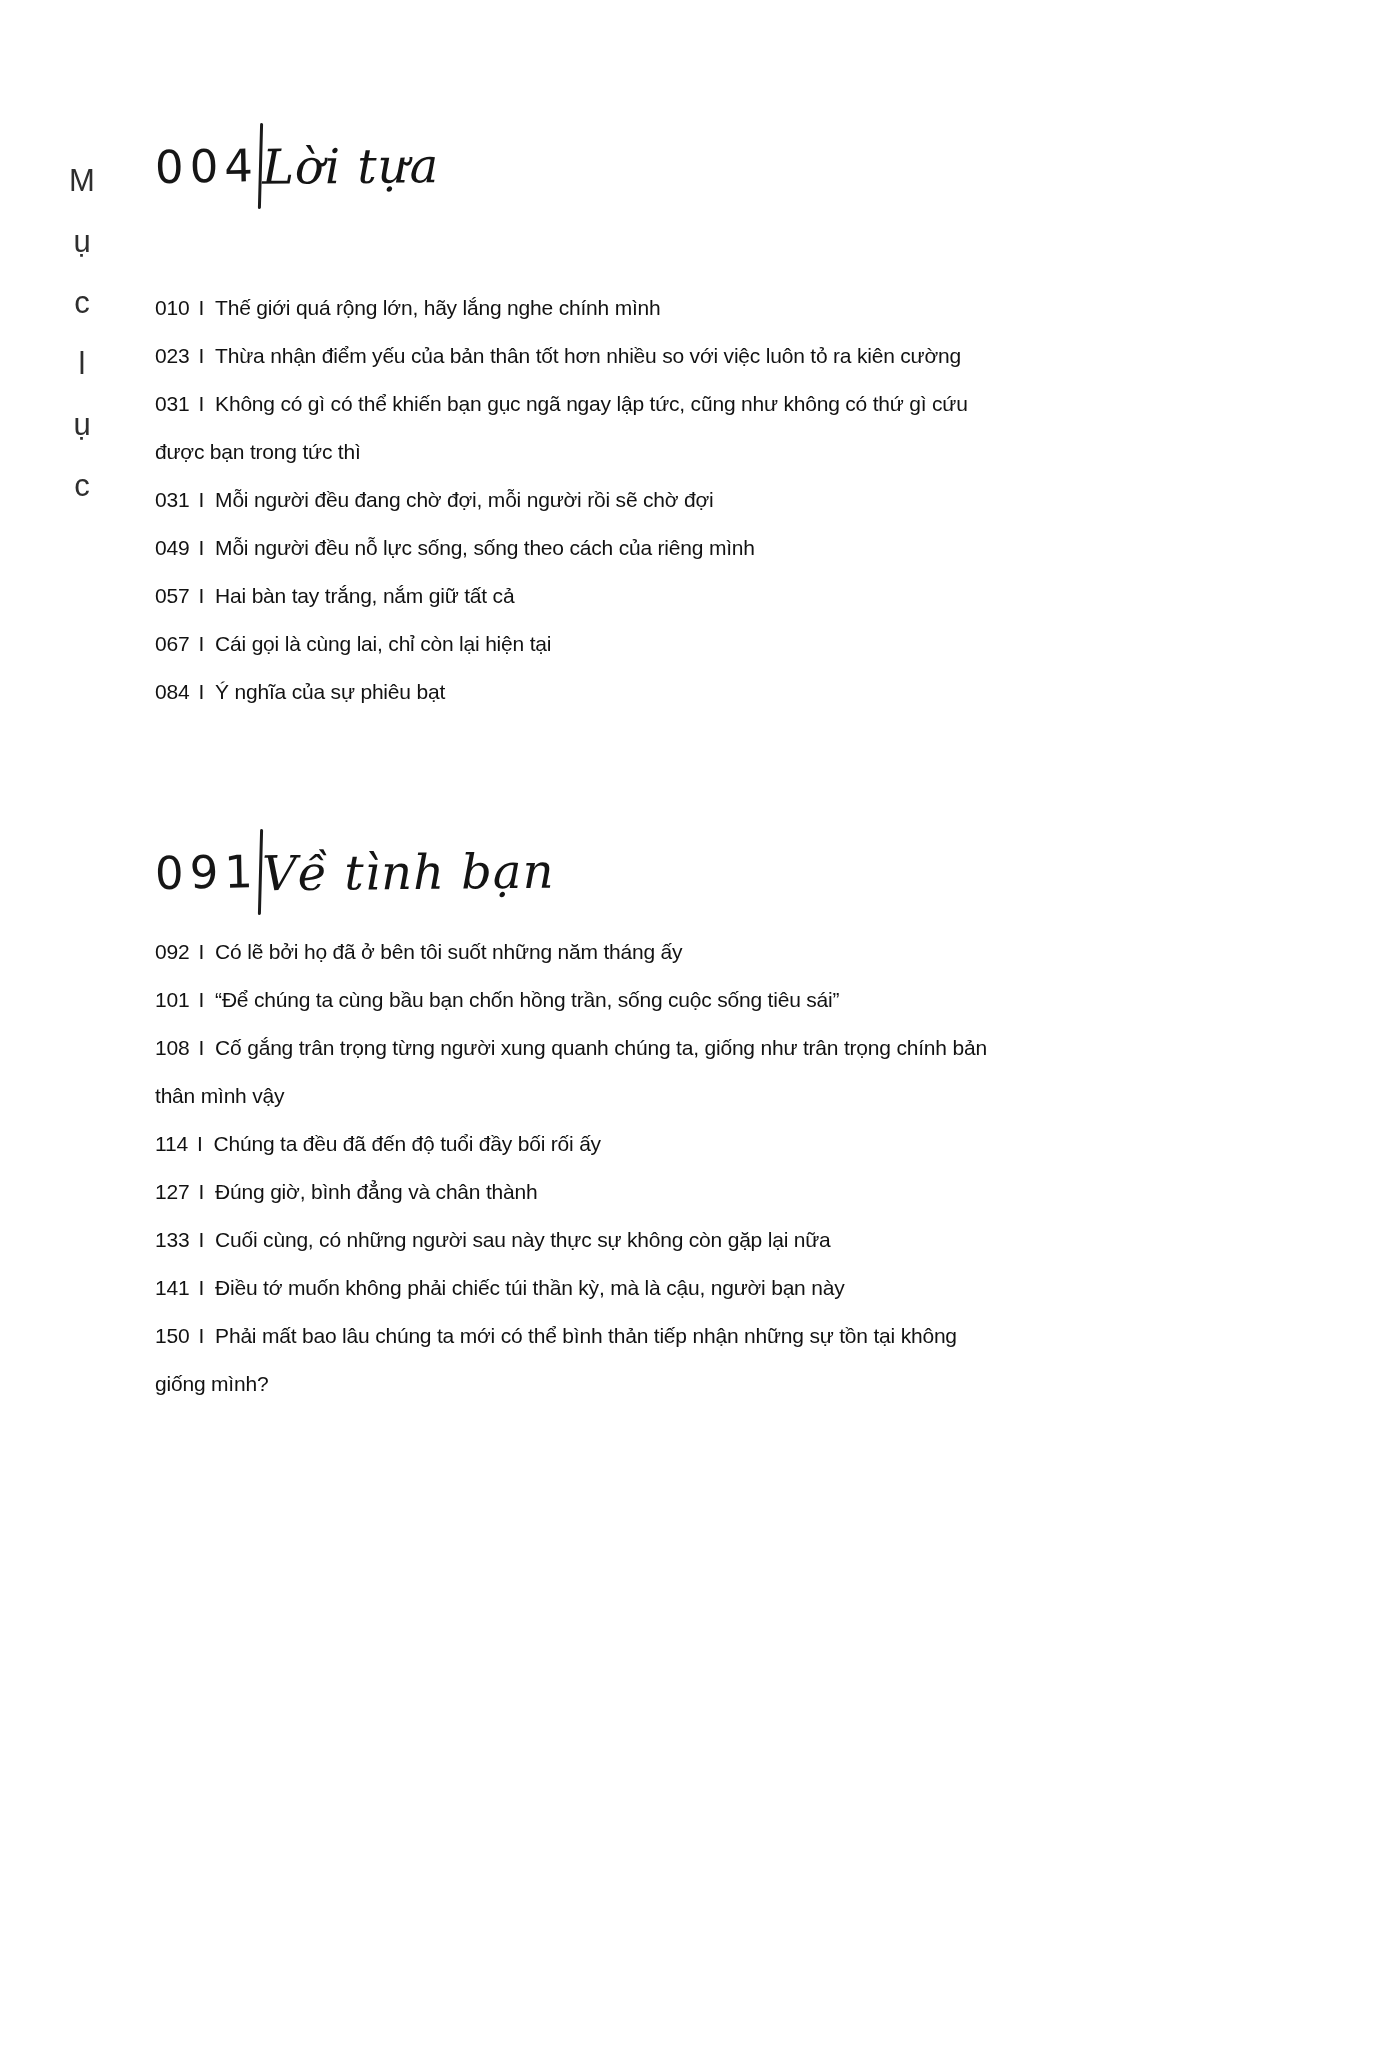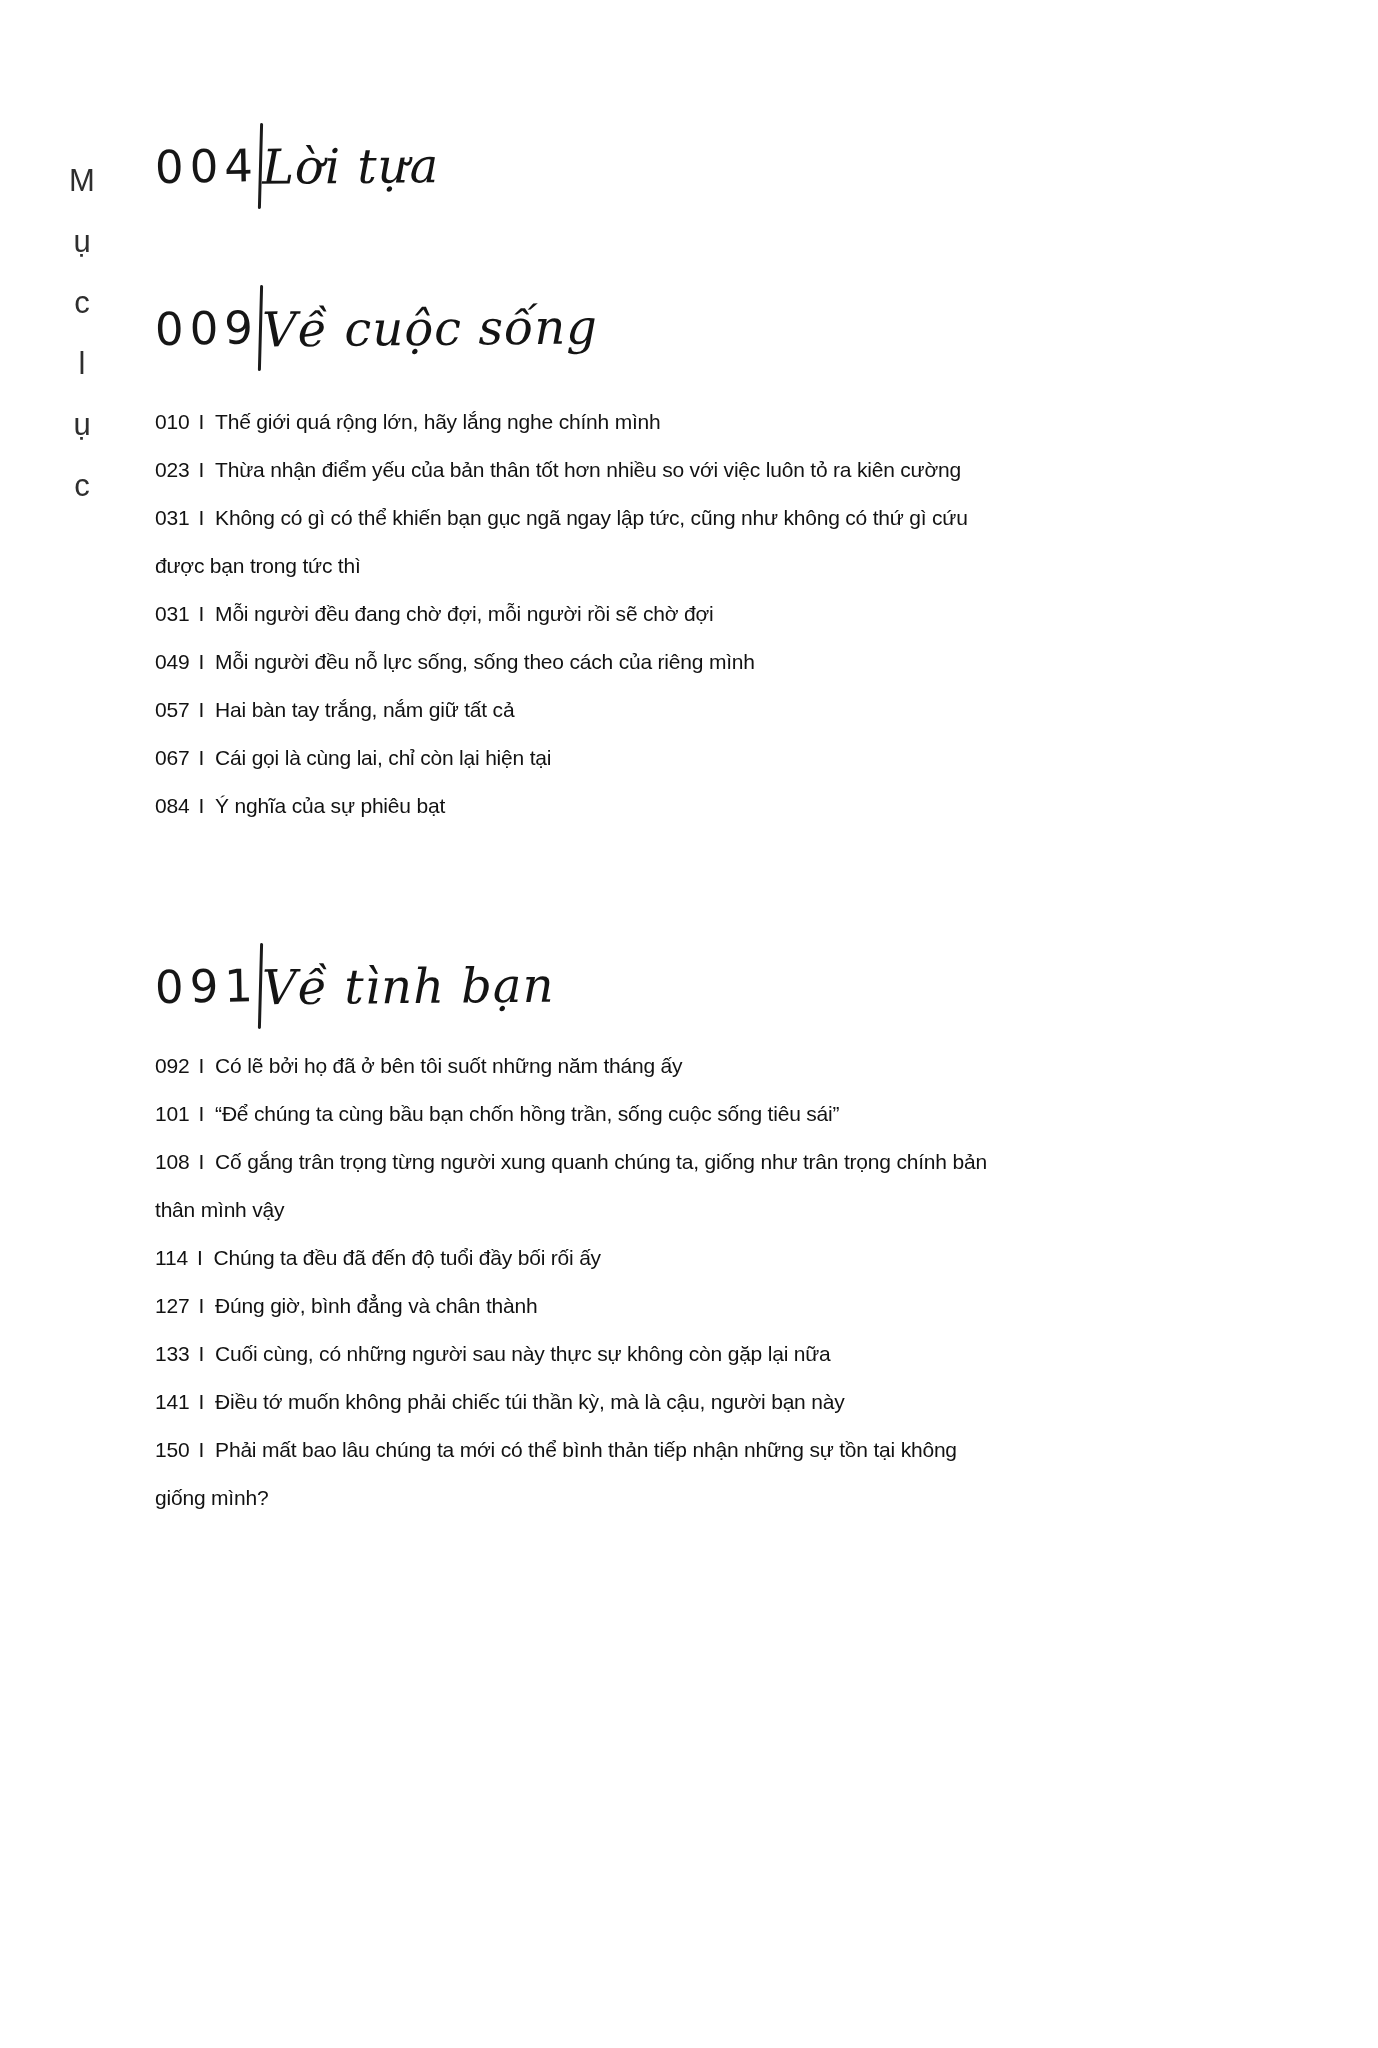--- a/index.html
+++ b/index.html
@@ -104,25 +104,20 @@
   <div class="section">
     <div class="section-head">
       <span class="head-num">004</span>
       <span class="head-bar"></span>
       <span class="head-title">Lời tựa</span>
     </div>
     <div class="entries"></div>
   </div>
 
   <div class="section">
-    <div class="section-head">
-      <span class="head-num">009</span>
-      <span class="head-bar"></span>
-      <span class="head-title">Về cuộc sống</span>
-    </div>
     <div class="entries">
   <div class="entry">
     <span class="num">010</span><span class="sep">I</span><span class="txt">Thế giới quá rộng lớn, hãy lắng nghe chính mình</span>
   </div>
 
   <div class="entry">
     <span class="num">023</span><span class="sep">I</span><span class="txt">Thừa nhận điểm yếu của bản thân tốt hơn nhiều so với việc luôn tỏ ra kiên cường</span>
   </div>
 
   <div class="entry">

